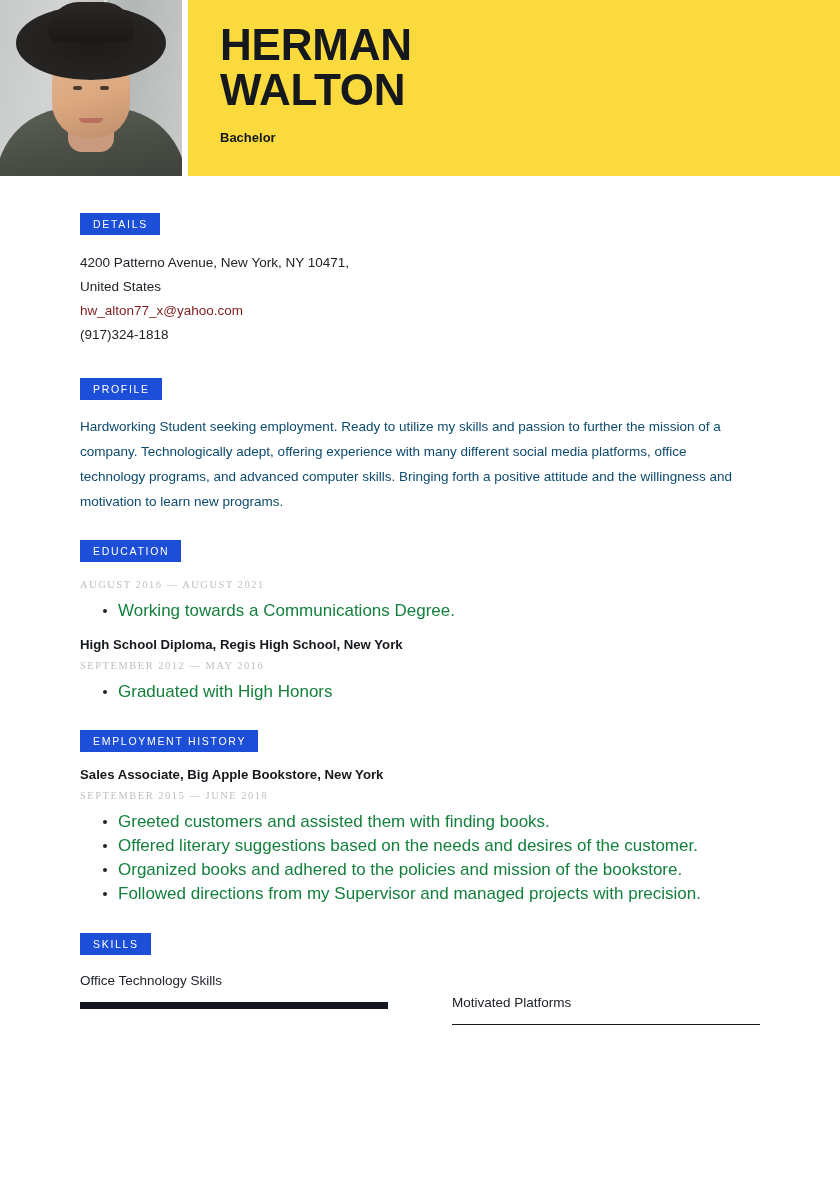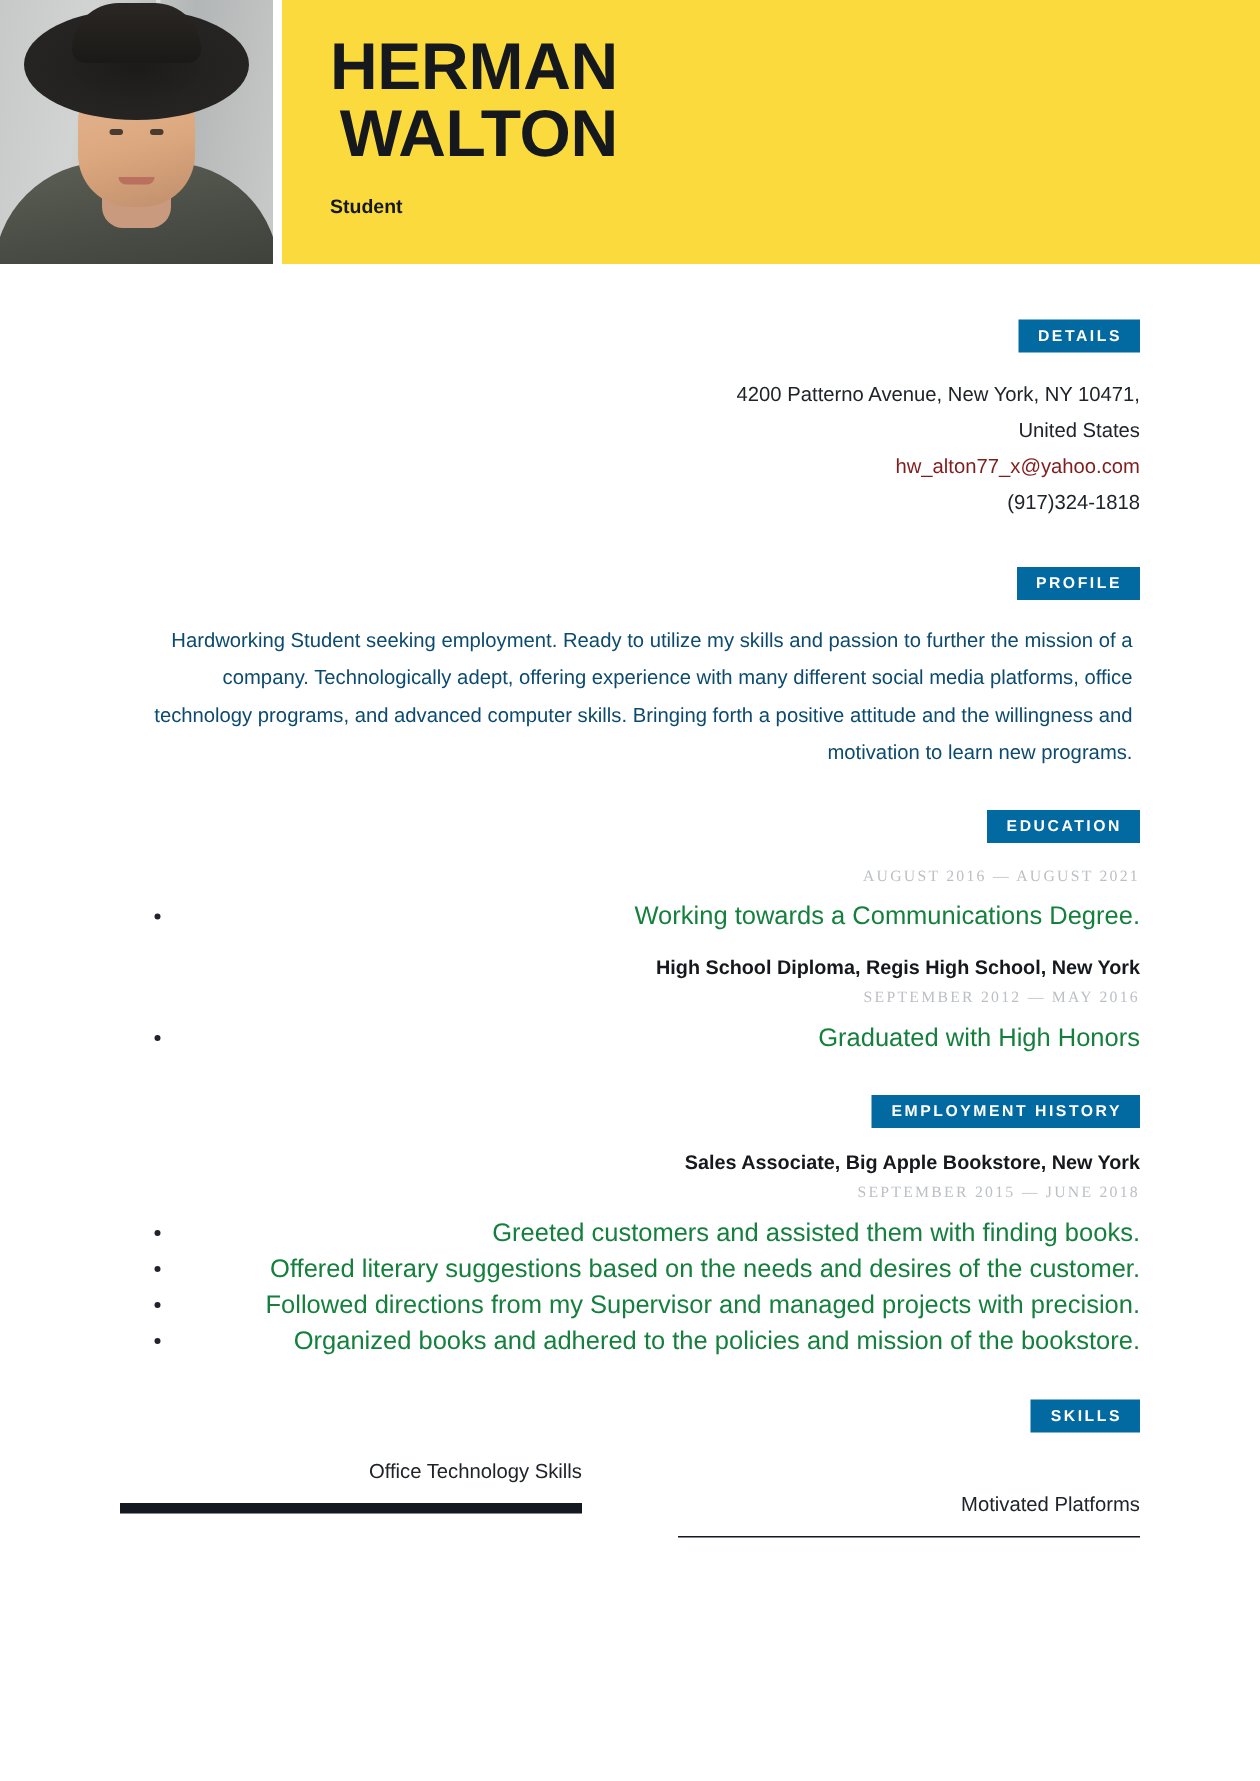--- a/index.html
+++ b/index.html
@@ -11,21 +11,20 @@
     font-family: "Liberation Sans", sans-serif;
     -webkit-font-smoothing: antialiased;
   }
 
   .page {
     position: relative;
     width: 840px;
     height: 1025px;
     background: #ffffff;
     overflow: hidden;
-    text-align: right;
   }
 
   
   .header {
     position: relative;
     height: 176px;
     width: 840px;
   }
 
   .photo {
@@ -168,24 +167,24 @@
   }
 
   
   .content {
     position: relative;
     padding: 0 80px;
   }
 
   .badge {
     display: inline-block;
-    background: #0369a1;
+    background: #1d4ed8;
     color: #ffffff;
     font-size: 10.5px;
-    font-weight: bold;
+    font-weight: normal;
     letter-spacing: 1.7px;
     padding: 5px 12px 5px 13px;
     text-transform: uppercase;
     white-space: nowrap;
   }
 
   .section { margin-top: 0; }
 
   .body-text {
     font-size: 13.5px;
@@ -291,21 +290,21 @@
       <div class="eye l"></div>
       <div class="eye r"></div>
       <div class="mouth"></div>
     </div>
 
     <div class="header-band">
       <div class="name">
         <span class="ln">HERMAN</span>
         <span class="ln">WALTON</span>
       </div>
-      <div class="job-title">Student</div>
+      <div class="job-title">Bachelor</div>
     </div>
   </div>
 
   <div class="content">
 
     <div class="section" style="margin-top:37px;">
       <div class="badge">DETAILS</div>
       <div style="margin-top:16px;">
         <div class="detail-line">4200 Patterno Avenue, New York, NY 10471,</div>
         <div class="detail-line">United States</div>
@@ -340,22 +339,22 @@
 
     <div class="section" style="margin-top:26px;">
       <div class="badge">EMPLOYMENT HISTORY</div>
       <div id="employment-entries" style="margin-top:13px;">
           <div>
             <div class="entry-title">Sales Associate, Big Apple Bookstore, New York</div>
             <div class="entry-date">SEPTEMBER 2015 — JUNE 2018</div>
             <ul class="bullets">
               <li>Greeted customers and assisted them with finding books.</li>
               <li>Offered literary suggestions based on the needs and desires of the customer.</li>
+              <li>Organized books and adhered to the policies and mission of the bookstore.</li>
               <li>Followed directions from my Supervisor and managed projects with precision.</li>
-              <li>Organized books and adhered to the policies and mission of the bookstore.</li>
             </ul>
           </div>
         </div>
     </div>
 
     <div class="section" style="margin-top:27px;">
       <div class="badge">SKILLS</div>
       <div class="bar-grid" id="skills-grid" style="margin-top:16px;">
           <div class="bar-item">
             <div class="bar-label">Office Technology Skills</div>

